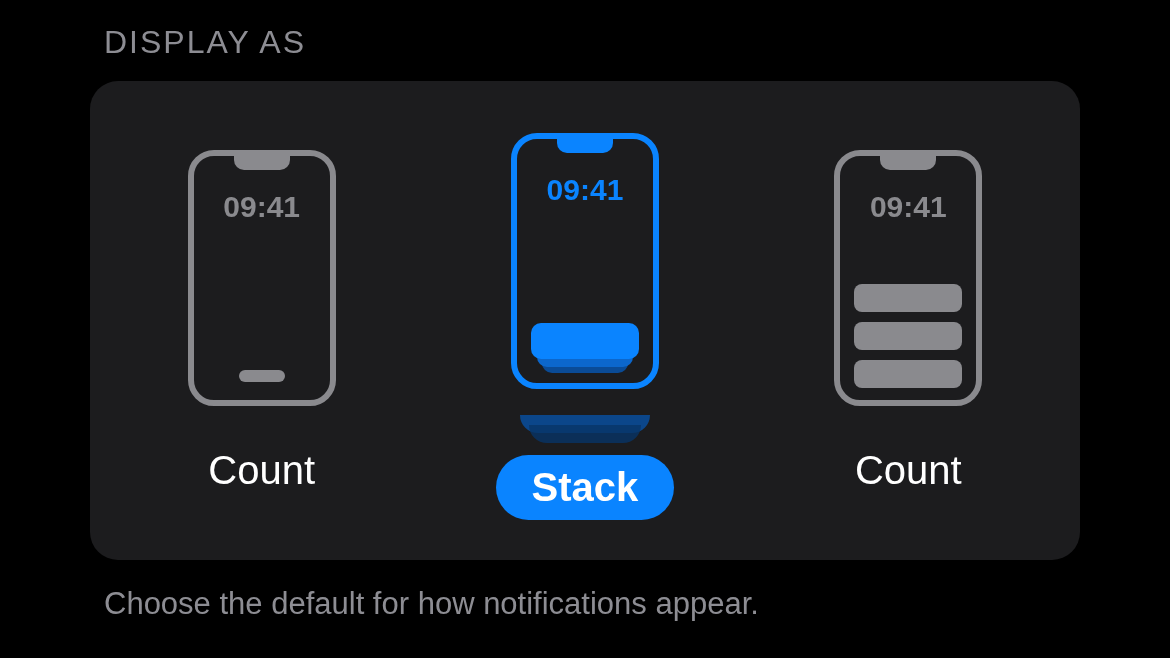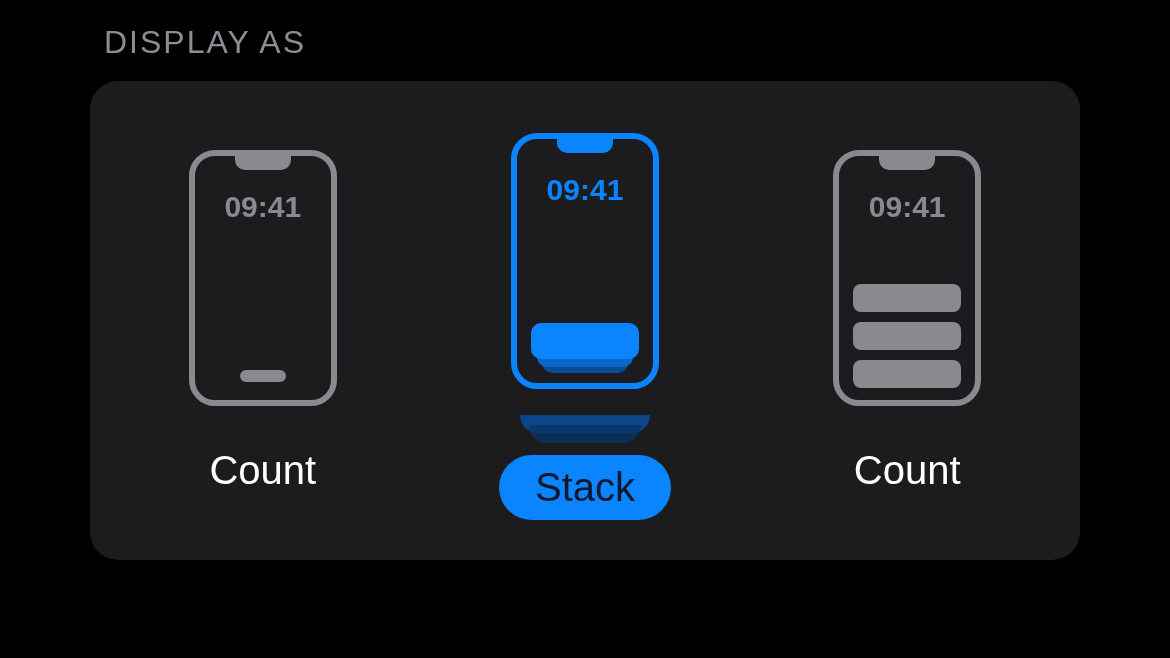--- a/index.html
+++ b/index.html
@@ -137,22 +137,22 @@
     }
     .option-label {
       color: #ffffff;
       font-size: 40px;
       font-weight: 400;
       padding: 10px 36px;
       border-radius: 999px;
     }
     .option-label.pill-selected {
       background: #0a84ff;
-      color: #0f172a;
-      font-weight: 400;
+      color: #ffffff;
+      font-weight: 700;
     }
     .stack-phone-wrap {
       position: relative;
       width: 148px;
       height: 290px;
     }
     .stack-shadow {
       position: absolute;
       height: 18px;
       border-radius: 0 0 26px 26px;
@@ -221,13 +221,14 @@
           <div class="list-notif"></div>
           <div class="list-notif"></div>
           <div class="list-notif"></div>
         </div>
       </div>
       <div class="option-label">Count</div>
     </div>
 
   </div>
 
+  <div class="footer-text">Choose the default for how notifications appear.</div>
 </div>
 
 </body></html>

